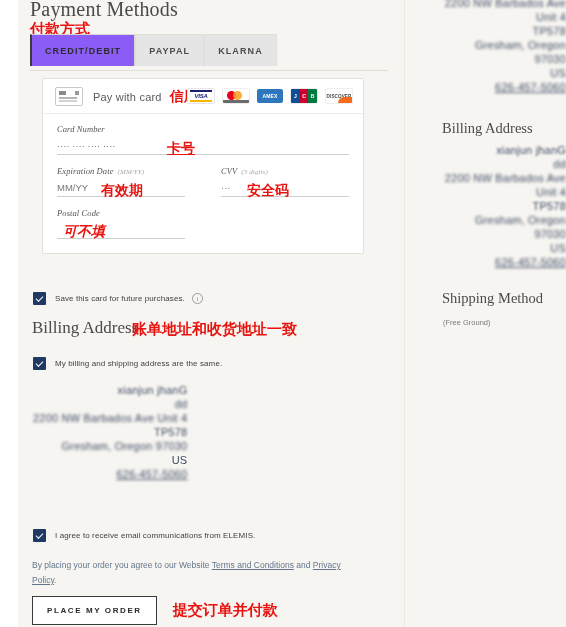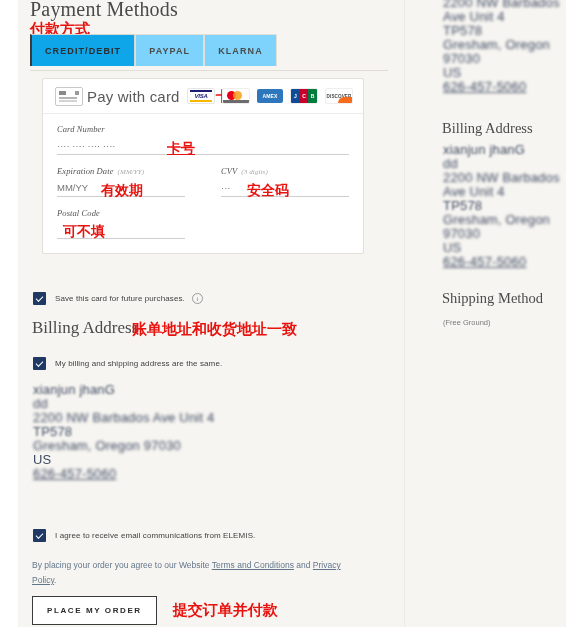--- a/index.html
+++ b/index.html
@@ -45,25 +45,25 @@
     position:absolute;left:12px;top:20px;font-size:15px;
   }
 
   
   .tabs{
     position:absolute;left:12px;top:34px;display:flex;align-items:flex-end;
   }
   .tab{
     font-size:9px;letter-spacing:1.1px;font-weight:600;color:#4b4b4b;
     padding:11px 13px 10px 13px;
-    background:#7dd3fc;border:1px solid #e2dfd9;border-bottom:none;
+    background:#e5e5e5;border:1px solid #e2dfd9;border-bottom:none;
     cursor:pointer;
   }
   .tab.active{
-    background:#0ea5e9;
+    background:#8b5cf6;
     border-left:2px solid #3a3a3a;
     border-top:1px solid #d8d5cf;
     border-right:1px solid #d8d5cf;
     color:#2d2d2d;
   }
   .tabs-underline{
     position:absolute;left:12px;top:70px;width:358px;height:1px;background:#e0ddd6;
   }
 
   
@@ -85,21 +85,21 @@
     content:"";position:absolute;left:3px;top:3px;width:7px;height:4px;background:#8a8a8a;
   }
   .mini-card:after{
     content:"";position:absolute;left:3px;top:9px;width:18px;height:1.5px;background:#b5b5b5;
     box-shadow:0 3px 0 0 #d3d3d3;
   }
   .mini-card i{
     position:absolute;right:3px;top:3px;width:4px;height:4px;background:#9a9a9a;display:block;
   }
   .pay-label{
-    font-size:15px;color:#5a5a5a;margin-left:4px;letter-spacing:.2px;
+    font-size:11px;color:#5a5a5a;margin-left:10px;letter-spacing:.2px;
   }
   .brands{
     position:absolute;right:10px;top:50%;transform:translateY(-50%);
     display:flex;align-items:center;gap:7px;
   }
   .brand{height:14px;width:26px;border-radius:2px;position:relative;overflow:hidden;
     font-size:6px;font-weight:700;display:flex;align-items:center;justify-content:center;}
   .b-visa{background:#fff;border:1px solid #e6e6e6;color:#1a1f71;
     font-family:"Liberation Sans",sans-serif;font-style:italic;letter-spacing:-.2px;}
   .b-visa:after{content:"";position:absolute;left:2px;right:2px;bottom:1px;height:2px;background:#f7b600;}
@@ -149,21 +149,21 @@
     transform:rotate(-45deg);margin-top:-2px;
   }
   .cblabel{font-size:8px;color:#3f3f3f;margin-left:9px;letter-spacing:.1px;}
   .infoicon{
     width:9px;height:9px;border:1px solid #9b9b9b;border-radius:50%;
     font-size:6.5px;color:#8b8b8b;display:inline-flex;align-items:center;justify-content:center;
     margin-left:7px;font-family:"Liberation Serif",serif;cursor:pointer;
   }
 
   
-  .blurline{color:#3d4a63;font-size:13px;line-height:14px;letter-spacing:.2px;}
+  .blurline{color:#3d4a63;font-size:11px;line-height:14px;letter-spacing:.2px;text-align:right;}
   .blur{filter:blur(1.7px);}
   .blur-s{filter:blur(1.2px);}
 
   
   .terms{font-size:8.5px;color:#63778c;line-height:15px;}
   .terms u{text-decoration:underline;}
   .order-btn{
     display:inline-block;border:1px solid #3a3a3a;background:#ffffff;
     padding:9px 14px;font-size:8px;font-weight:700;letter-spacing:1.6px;color:#2b2b2b;
     cursor:pointer;
@@ -244,21 +244,21 @@
             </div>
             <input class="finput" type="text" placeholder="···" style="">
             <span class="cn ann-inline" style="left:26px;top:16px;">安全码</span>
           </div>
         </div>
 
         <div class="frow" style="margin-top:11px;">
           <div class="fcol fwrap">
             <div class="flabel">Postal Code</div>
             <input class="finput" type="text" placeholder="" style="">
-            <span class="cn ann-inline" style="left:6px;top:15px;">可不填</span>
+            <span class="cn ann-inline" style="left:6px;top:15px;font-style:italic;">可不填</span>
           </div>
           <div class="fcol"></div>
         </div>
       </div>
     </div>
 
     <div class="cbrow" style="position:absolute;left:15px;top:292px;">
       <span class="cbox"></span>
       <span class="cblabel">Save this card for future purchases.</span>
       <span class="infoicon">i</span>

